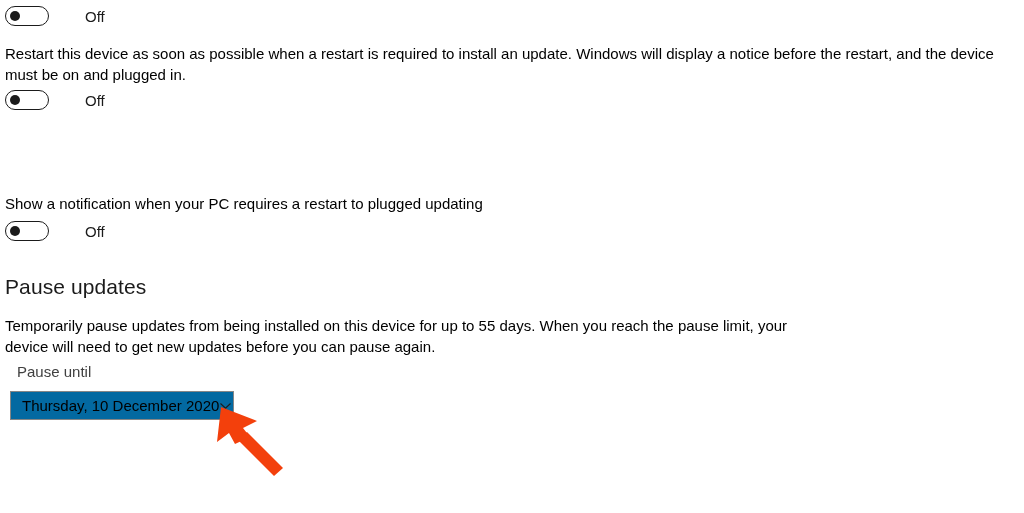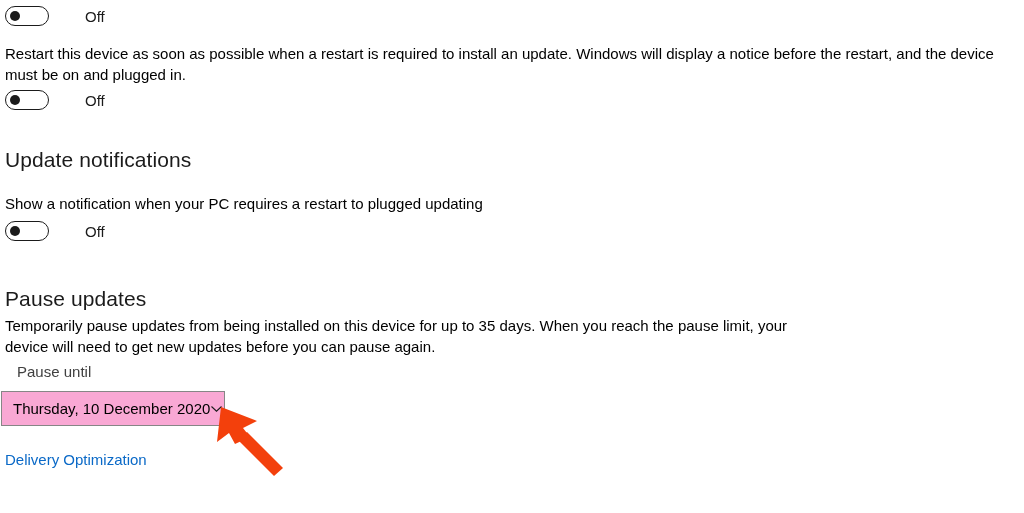--- a/index.html
+++ b/index.html
@@ -86,25 +86,25 @@
 
   .sublabel {
     font-size: 15px;
     line-height: 20px;
     color: #404040;
     padding-left: 17px;
   }
 
   
   .combo {
-    margin-left: 1px;
+    margin-left: 10px;
     width: 224px;
-    height: 35px;
+    height: 29px;
     border: 1px solid #868686;
-    background: #f9a8d4;
+    background: #0369a1;
     display: flex;
     align-items: center;
     justify-content: space-between;
     padding: 0 9px 0 11px;
     cursor: pointer;
     position: relative;
   }
   .combo-value {
     font-size: 15px;
     color: #000000;
@@ -157,47 +157,45 @@
 
   <p class="abs para w-full" style="left:0px; top:43px;">Restart this device as soon as possible when a restart is required to install an update. Windows will display a notice before the restart, and the device must be on and plugged in.</p>
 
   <div class="abs toggle-row" style="left:0px; top:86px;">
     <div class="toggle">
       <span class="knob"></span>
     </div>
     <span class="toggle-label">Off</span>
   </div>
 
-  <h2 class="abs heading" style="left:0px; top:147px;">Update notifications</h2>
 
   <p class="abs para w-auto" style="left:0px; top:193px;">Show a notification when your PC requires a restart to plugged updating</p>
 
   <div class="abs toggle-row" style="left:0px; top:217px;">
     <div class="toggle">
       <span class="knob"></span>
     </div>
     <span class="toggle-label">Off</span>
   </div>
 
-  <h2 class="abs heading" style="left:0px; top:286px;">Pause updates</h2>
-
-  <p class="abs para w-mid" style="left:0px; top:315px;">Temporarily pause updates from being installed on this device for up to 35 days. When you reach the pause limit, your device will need to get new updates before you can pause again.</p>
+  <h2 class="abs heading" style="left:0px; top:274px;">Pause updates</h2>
+
+  <p class="abs para w-mid" style="left:0px; top:315px;">Temporarily pause updates from being installed on this device for up to 55 days. When you reach the pause limit, your device will need to get new updates before you can pause again.</p>
 
   <div class="abs sublabel" style="left:0px; top:362px;">Pause until</div>
 
   <div class="abs combo" style="left:0px; top:391px;">
     <span class="combo-value">Thursday, 10 December 2020</span>
     <span class="chevron">
       <svg width="13" height="13" viewBox="0 0 13 13" aria-hidden="true">
         <path d="M1.5 4.5 L6.5 9.2 L11.5 4.5" fill="none" stroke="#1b1b1b" stroke-width="1.1"></path>
       </svg>
     </span>
   </div>
 
-  <a class="abs link" style="left:0px; top:450px;" href="#">Delivery Optimization</a>
 
 
   <div class="annotation-arrow">
     <svg width="90" height="85" viewBox="0 0 90 85" aria-hidden="true">
       <g fill="#f3400c">
 
         <polygon points="16,9 52,23 38,30 45,39 30,46 24,35 12,44"></polygon>
 
         <polygon points="32,41 42,34 78,70 69,78"></polygon>
       </g>

